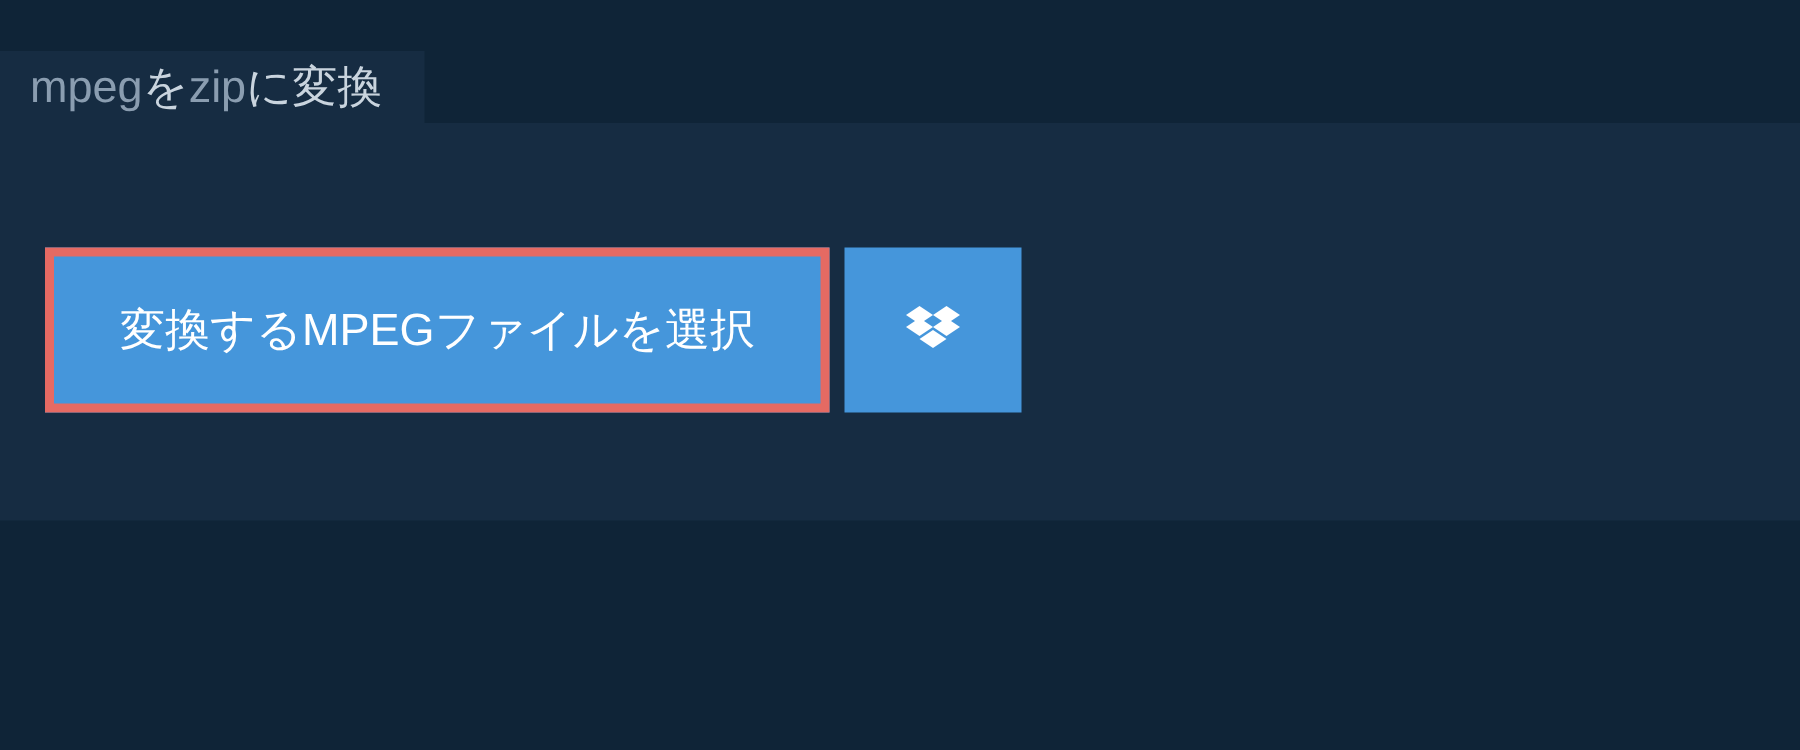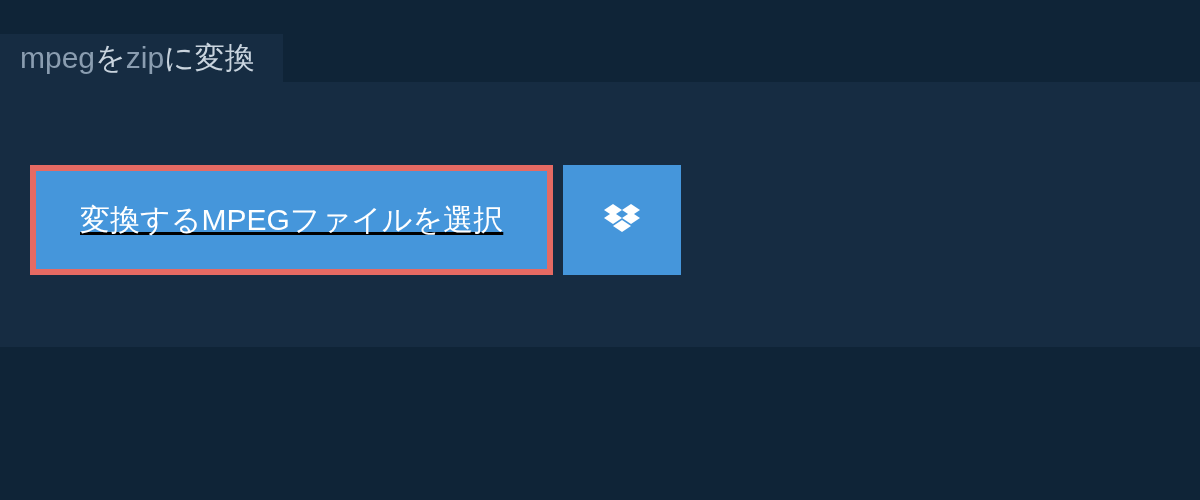--- a/index.html
+++ b/index.html
@@ -40,21 +40,20 @@
     }
     .tab-text .lowlight {
       color: #8a9db0;
     }
     .button-row {
       display: flex;
       position: absolute;
       top: 83px;
       left: 30px;
       height: 110px;
-      text-decoration: underline;
     }
     .select-button {
       background-color: #4596db;
       border: 6px solid #e56a63;
       color: #ffffff;
       font-size: 30px;
       height: 110px;
       display: flex;
       align-items: center;
       justify-content: center;

